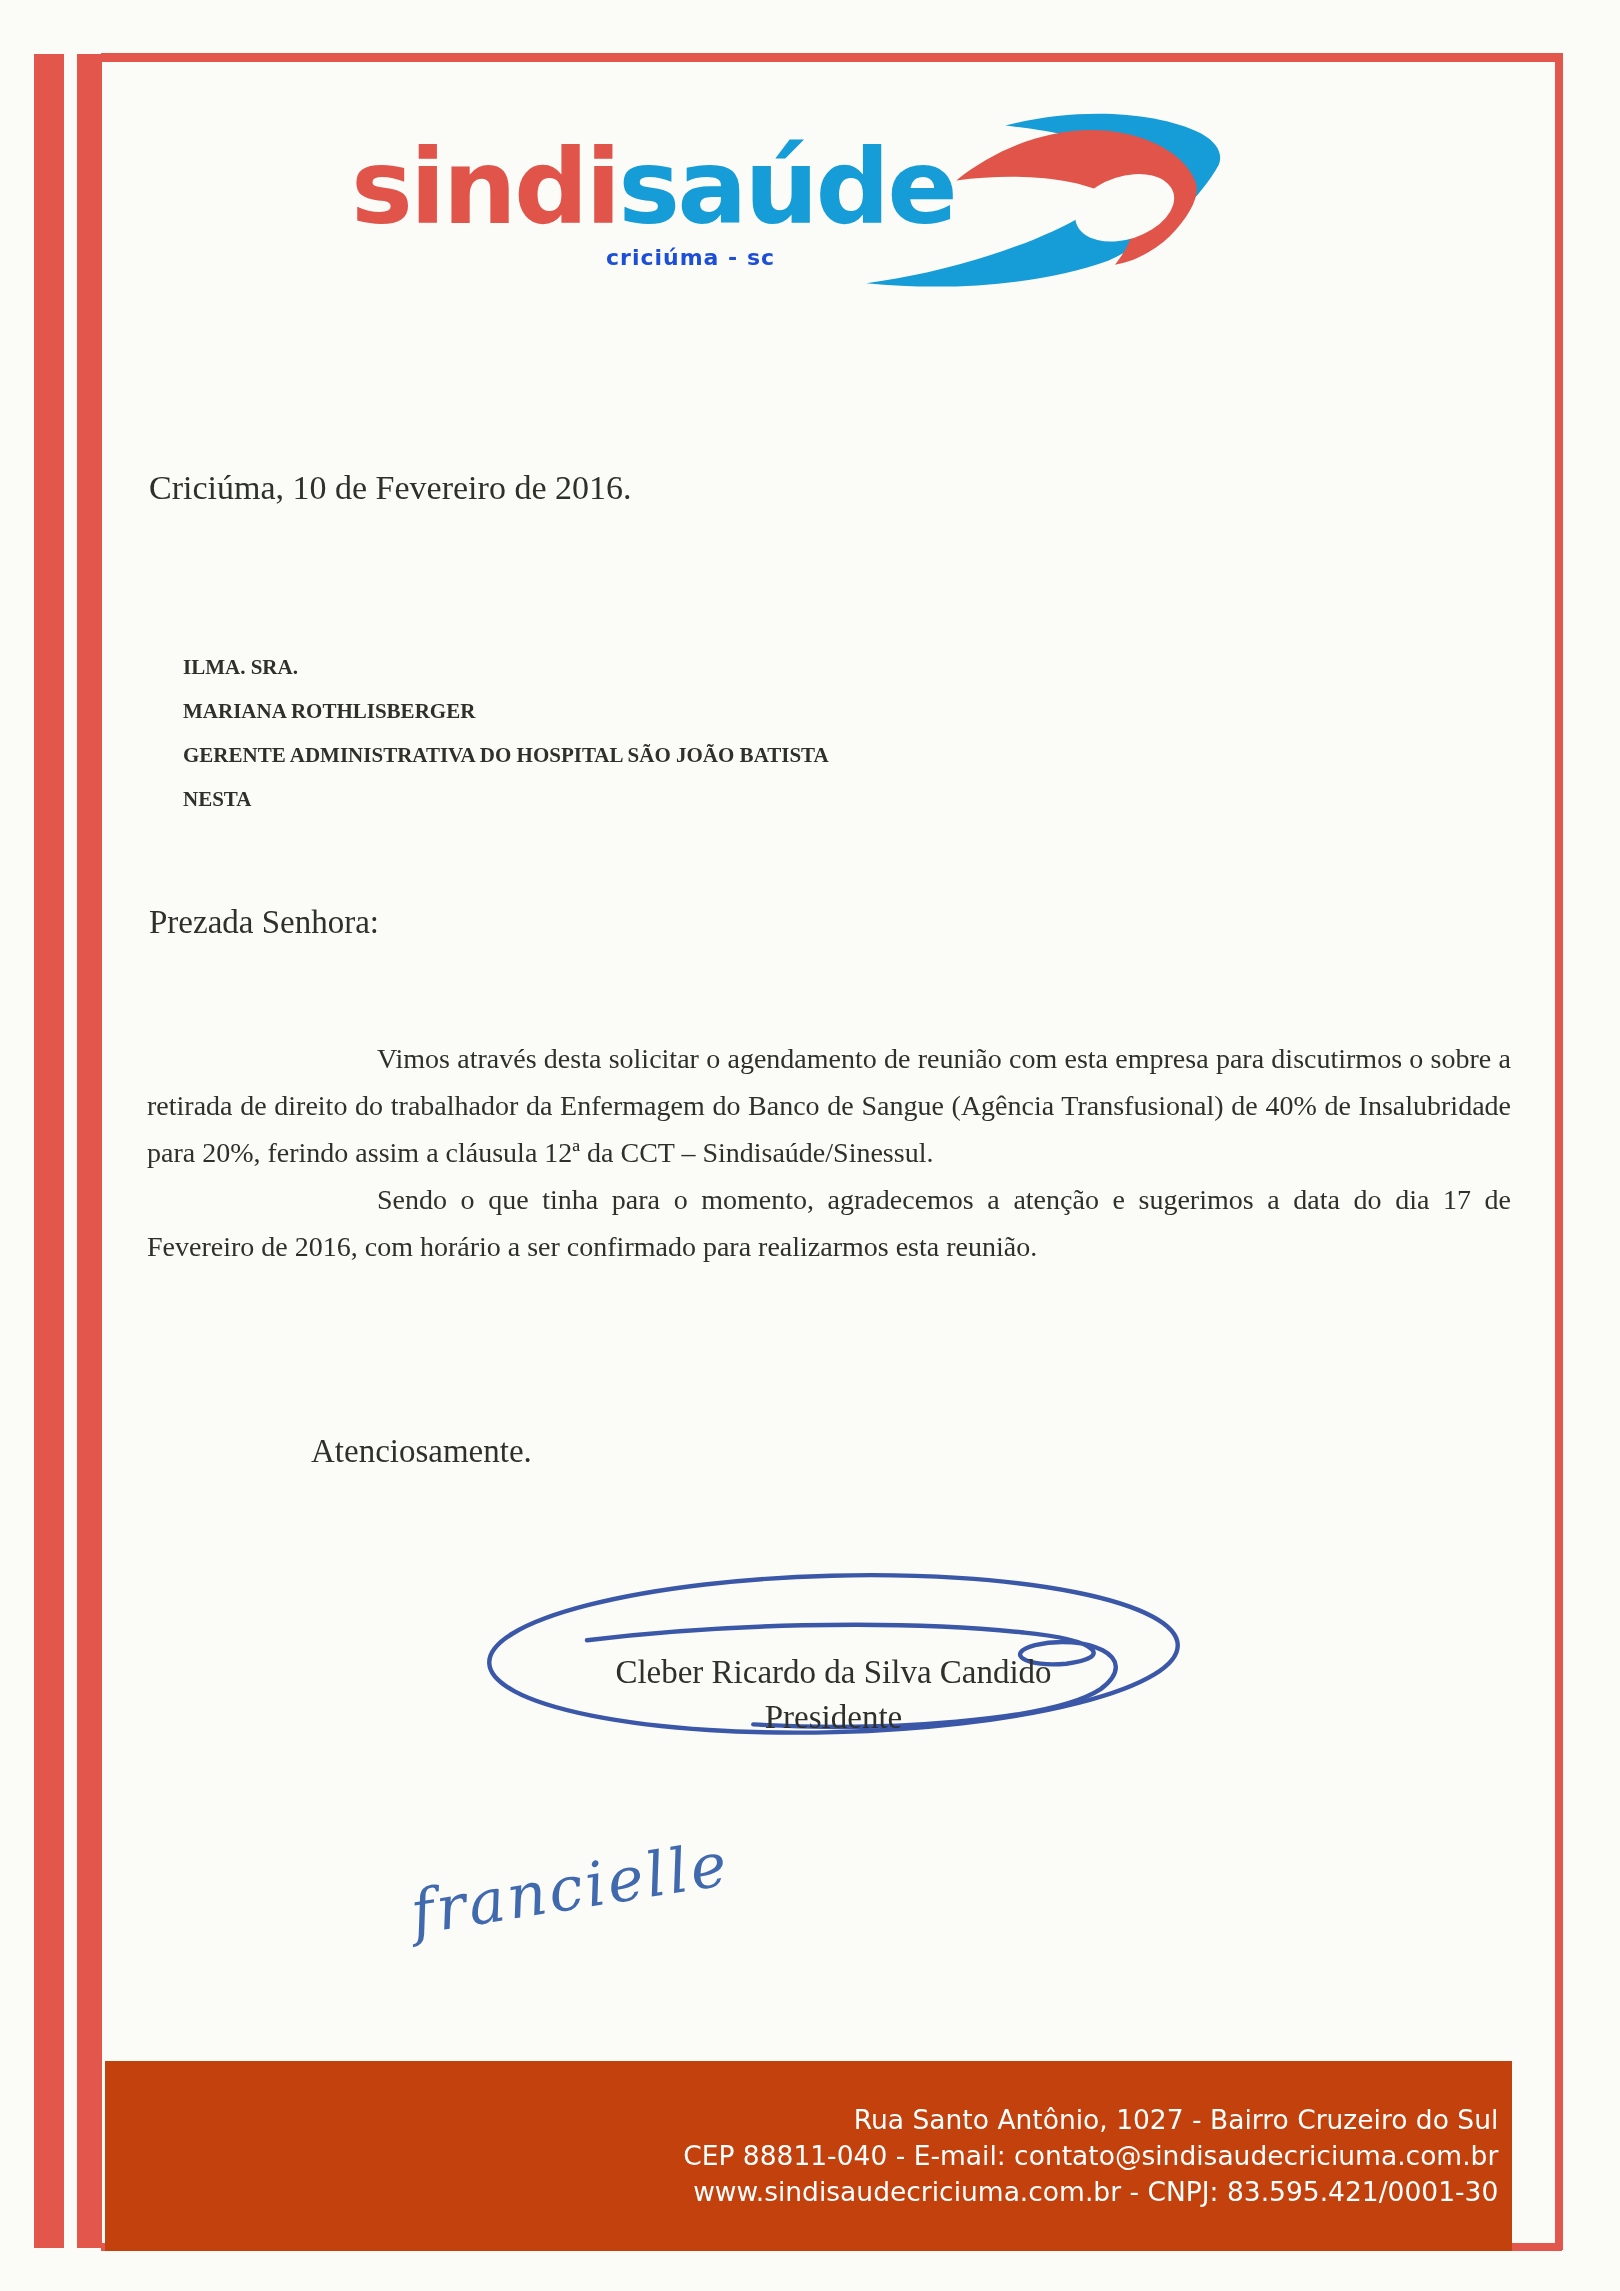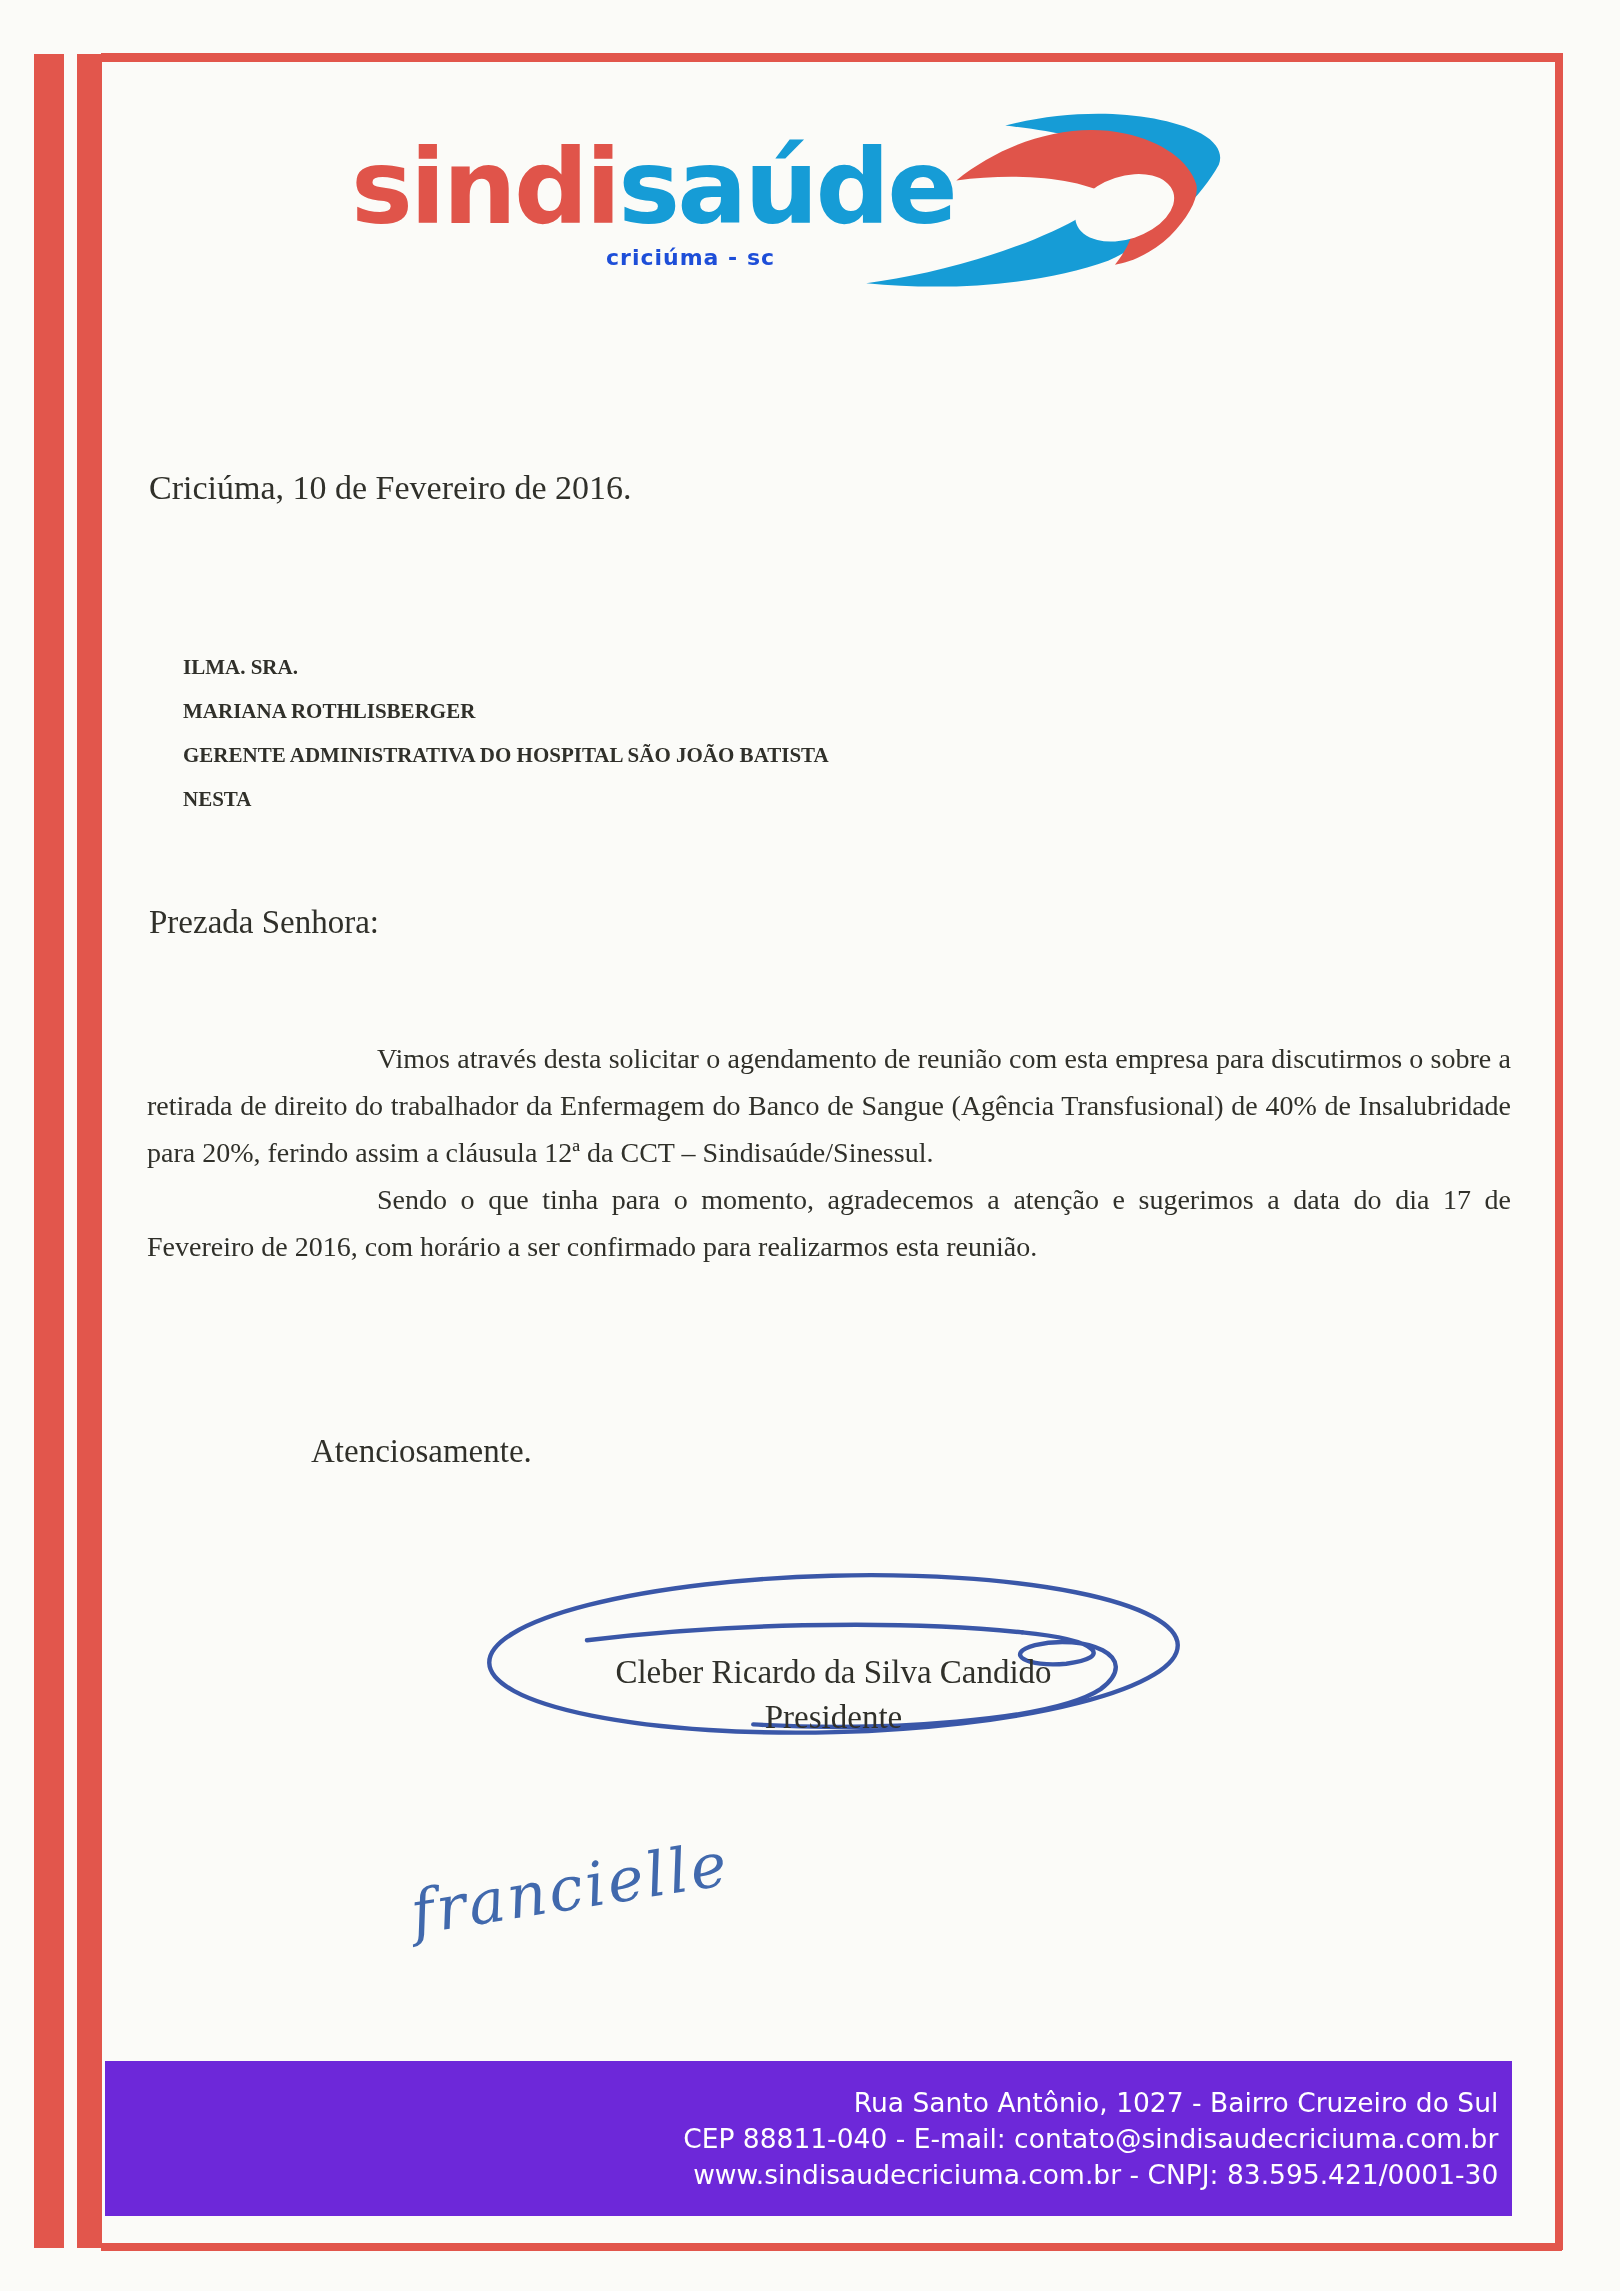--- a/index.html
+++ b/index.html
@@ -51,22 +51,22 @@
   
   #handwritten-note{
     position:absolute;left:417px;top:1877px;
     font-family:"DejaVu Serif", serif;font-style:italic;
     font-size:61px;color:#4169ad;
     transform:rotate(-9deg);transform-origin:left bottom;
     letter-spacing:2.9px;
   }
   
   #footer-bar{
-    position:absolute;left:105px;top:2061px;width:1407px;height:155px;
-    background:#6d28d9;
+    position:absolute;left:105px;top:2061px;width:1407px;height:190px;
+    background:#c2410c;
     display:flex;flex-direction:column;justify-content:center;
     box-sizing:border-box;padding-right:13.7px;
   }
   .footer-line{
     font-family:"DejaVu Sans", sans-serif;
     color:#ffffff;font-size:26.5px;line-height:36px;
     text-align:right;white-space:nowrap;
   }
 </style>
 </head>

